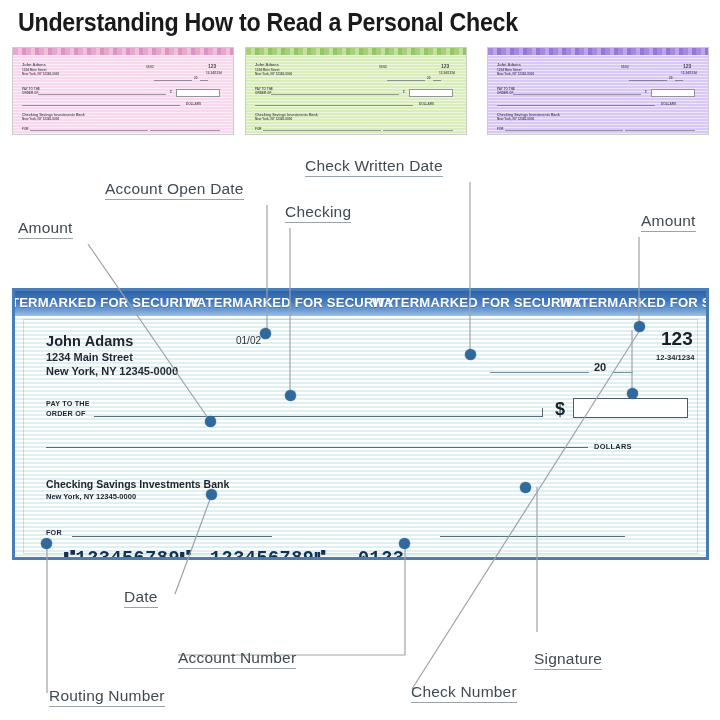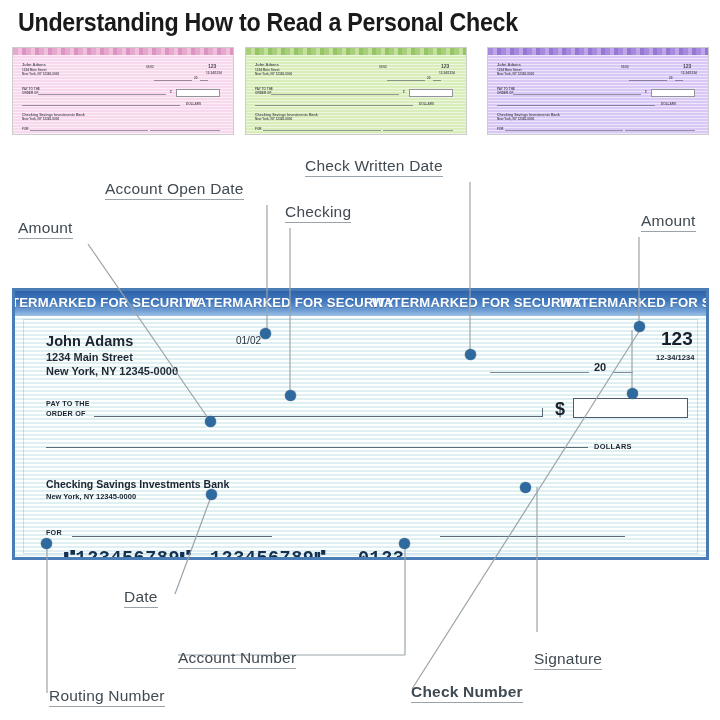--- a/index.html
+++ b/index.html
@@ -392,17 +392,17 @@
   <div class="label" style="left:305px;top:157px;">Check Written Date</div>
 
   <div class="label" style="left:641px;top:212px;">Amount</div>
 
   <div class="label" style="left:124px;top:588px;">Date</div>
 
   <div class="label" style="left:49px;top:687px;">Routing Number</div>
 
   <div class="label" style="left:178px;top:649px;">Account Number</div>
 
-  <div class="label" style="left:411px;top:683px;font-weight:bold;">Check Number</div>
+  <div class="label" style="left:411px;top:683px;">Check Number</div>
 
   <div class="label" style="left:534px;top:626px;margin-top:24px;">Signature</div>
 
 </div>
 
 </body></html>

